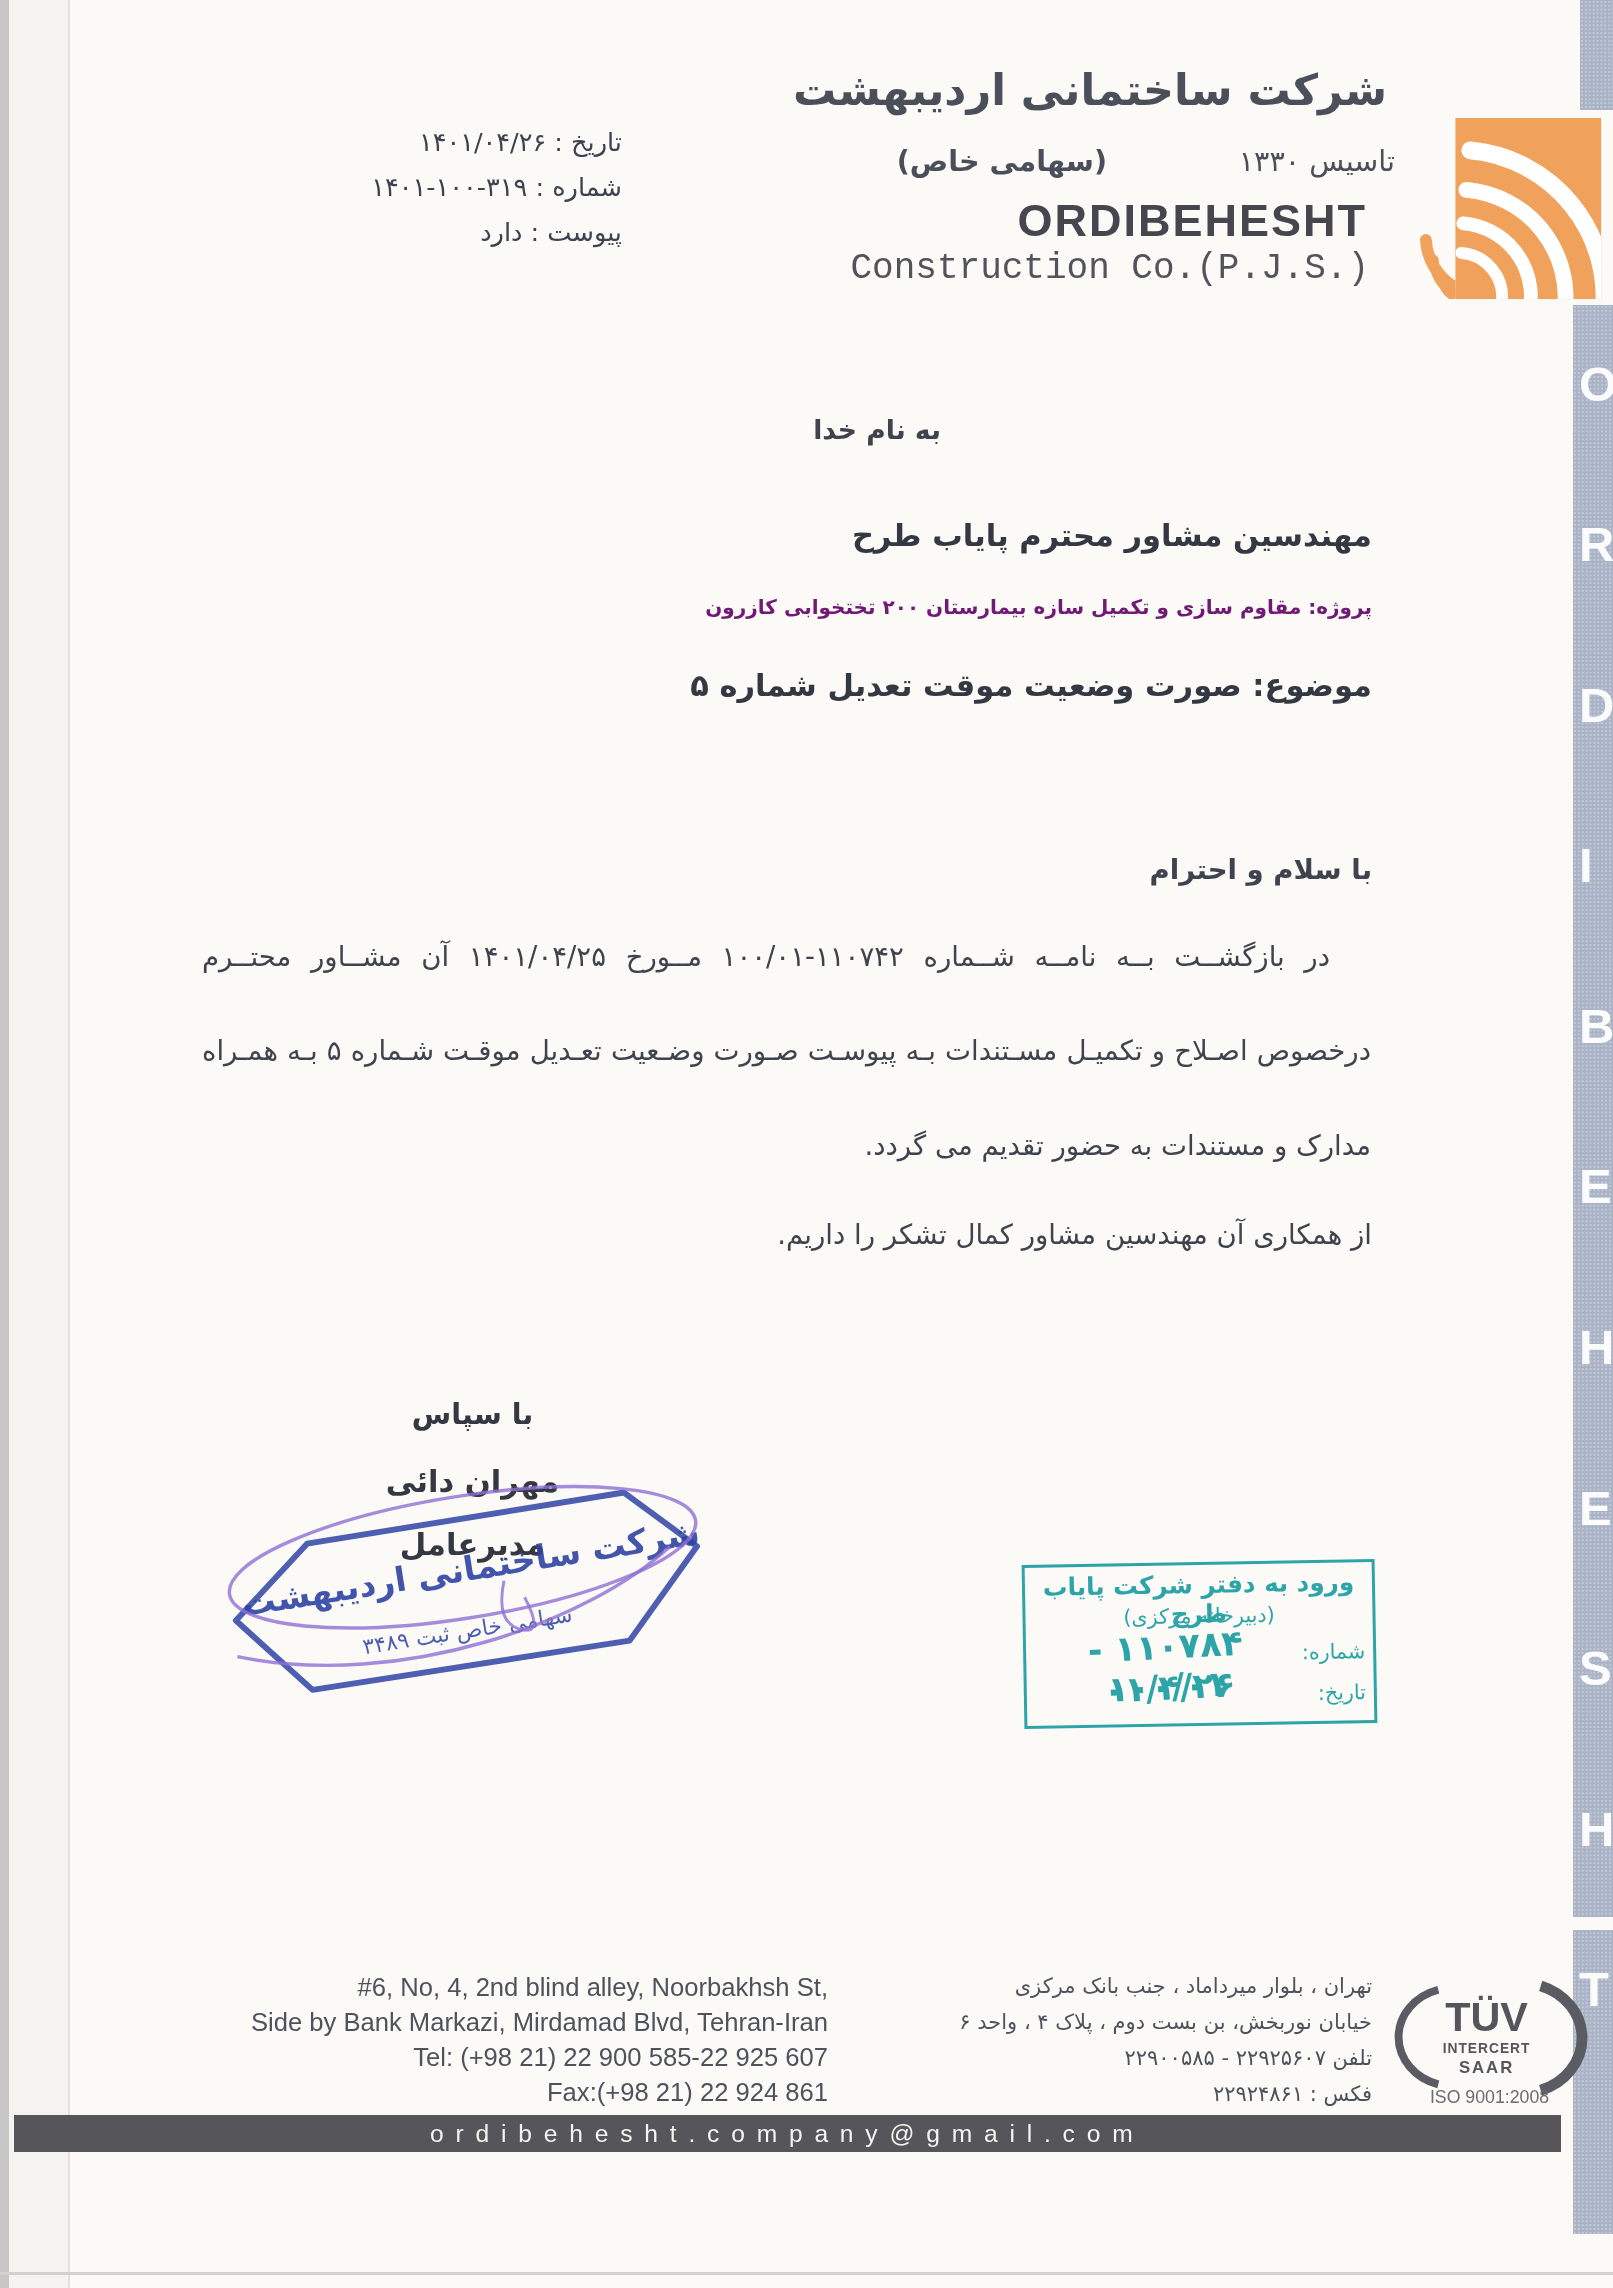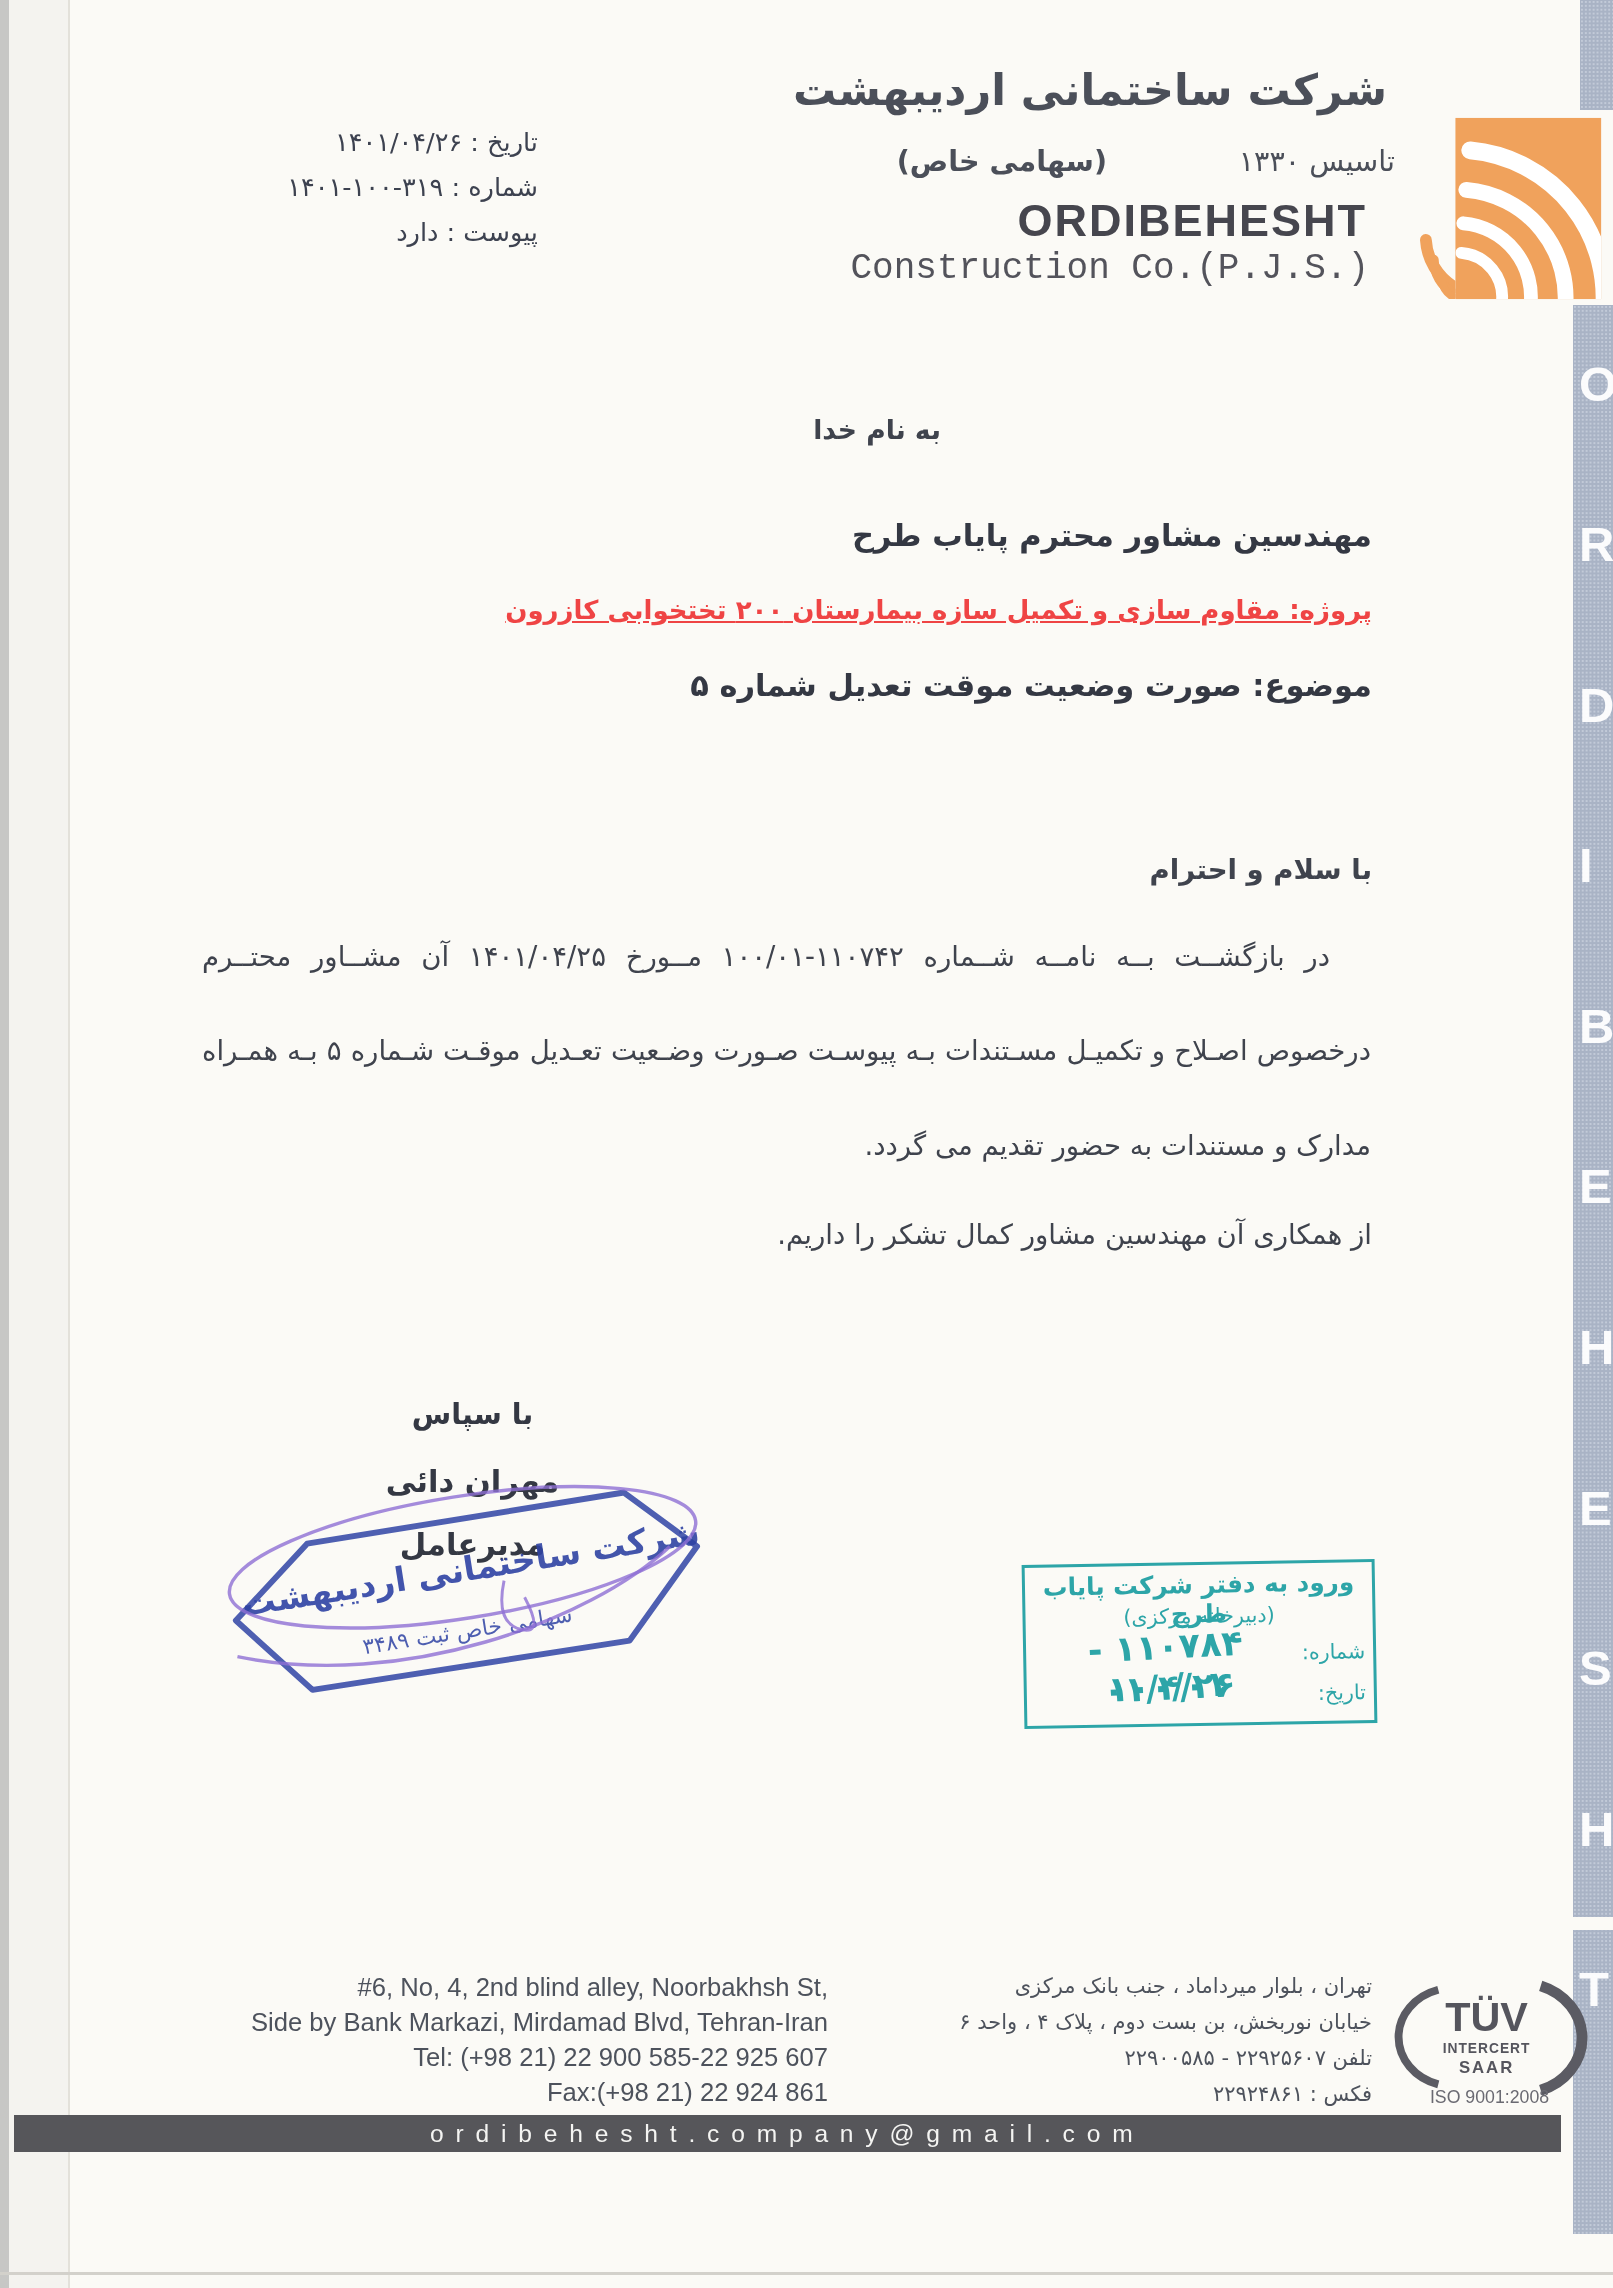--- a/index.html
+++ b/index.html
@@ -24,26 +24,26 @@
   .band-notch{left:1568px;top:1917px;width:45px;height:12.8px;background:#fbfaf6;}
   
   .fa{direction:rtl;}
   .hdr-fa1{right:227px;top:65px;font-size:43px;font-weight:600;color:#4b4f59;}
   .hdr-fa2a{right:219px;top:144px;font-size:28.6px;color:#4b4f59;}
   .hdr-fa2b{right:507px;top:144px;font-size:28.6px;color:#4b4f59;font-weight:bold;}
   .hdr-en1{right:247px;top:195px;font-size:45px;font-weight:bold;letter-spacing:2px;
     color:#46464e;font-family:"Liberation Sans",sans-serif;}
   .hdr-en2{right:245px;top:248px;font-size:36px;color:#53535b;font-family:Liberation Mono, monospace;}
   
-  .meta{right:1076px;top:120px;width:424px;text-align:right;font-size:25.6px;color:#3d4250;line-height:45px;}
+  .meta{right:992px;top:120px;width:424px;text-align:right;font-size:25.6px;color:#3d4250;line-height:45px;}
   
   .basmala{right:673px;top:414px;font-size:26.6px;font-weight:600;}
   .line-r{right:242px;width:1169px;text-align:right;}
   .recipient{top:518px;font-size:30.5px;font-weight:bold;color:#343843;}
-  .project{top:595px;font-size:26px;font-weight:bold;color:#ef4444;text-decoration:underline;}
+  .project{top:595px;font-size:20px;font-weight:bold;color:#701a75;}
   .subject{top:668px;font-size:30.5px;font-weight:bold;color:#343843;}
   .salutation{top:853px;font-size:27.6px;font-weight:600;}
   .para{left:202px;width:1169px;font-size:27.6px;text-align:justify;text-align-last:justify;direction:rtl;}
   .para1{top:940px;padding-right:41px;width:1128px;}
   .para2{top:1034px;}
   .para3{top:1129px;text-align:right;text-align-last:right;}
   .closing{top:1218px;font-size:27.6px;}
   
   .sig{left:374px;width:197px;text-align:center;font-weight:bold;color:#343843;}
   .sig-thanks{top:1397px;font-size:28.6px;}

